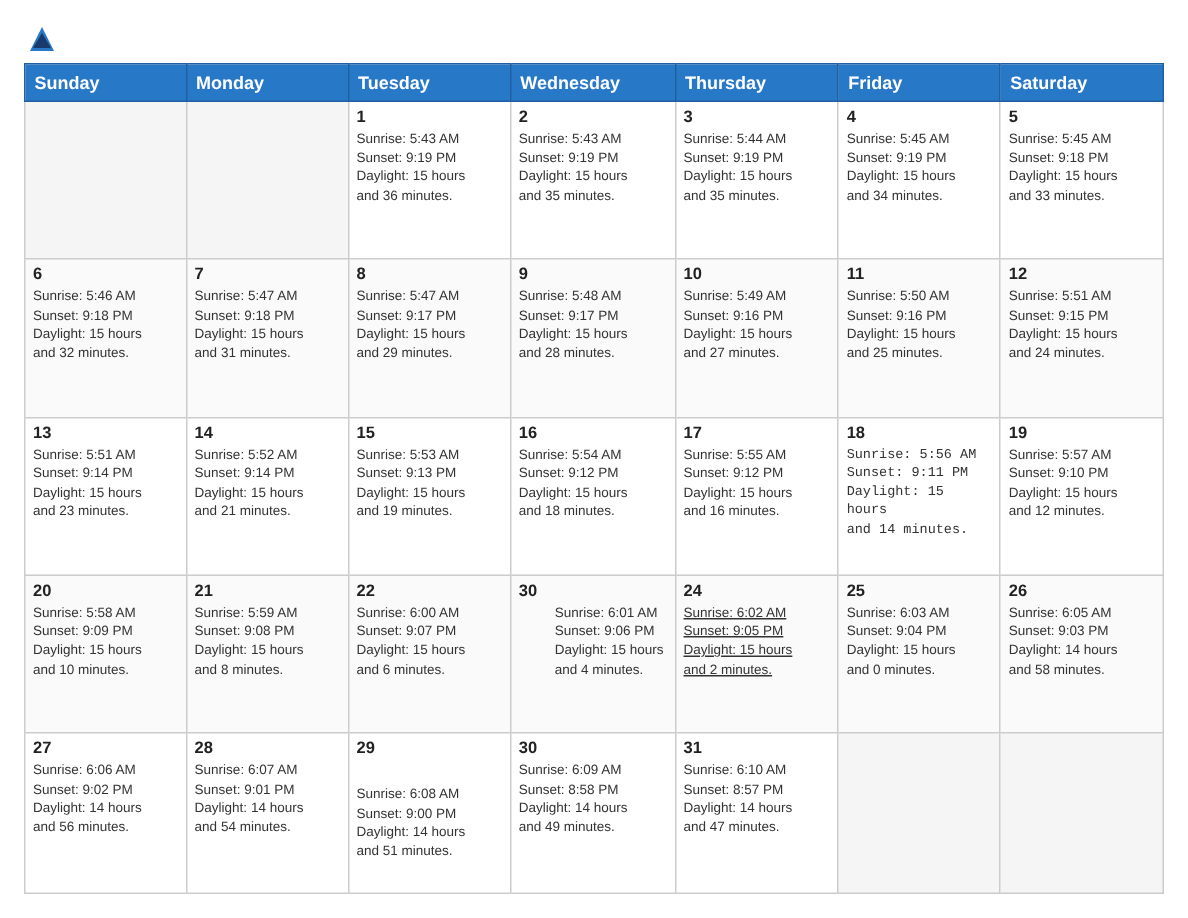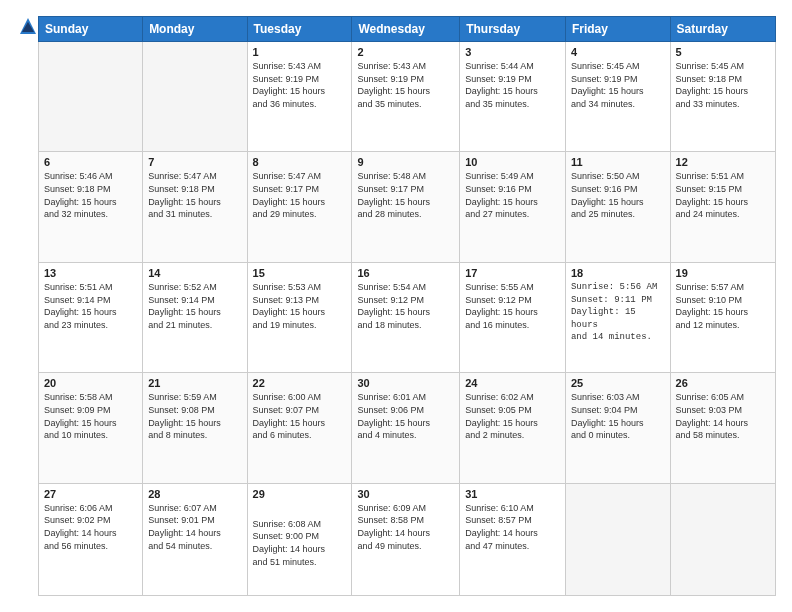--- a/index.html
+++ b/index.html
@@ -8,21 +8,21 @@
       background: #fff;
       width: 792px;
       height: 612px;
       overflow: hidden;
     }
     .page {
       width: 792px;
       height: 612px;
       padding: 16px;
       display: flex;
-      flex-direction: row;
+      flex-direction: column;
     }
     .header {
       display: flex;
       justify-content: space-between;
       align-items: flex-start;
       margin-bottom: 10px;
     }
     .logo {
       display: flex;
       flex-direction: column;
@@ -292,28 +292,28 @@
           </td>
           <td>
             <span class="day-num">22</span>
             <div class="day-info" style="white-space: pre-line;">Sunrise: 6:00 AM
 Sunset: 9:07 PM
 Daylight: 15 hours
 and 6 minutes.</div>
           </td>
           <td>
             <span class="day-num">30</span>
-            <div class="day-info" style="white-space: pre-line;">Sunrise: 6:01 AM
+            <div class="day-info" style="white-space: pre-line; margin-left: 24px;">Sunrise: 6:01 AM
 Sunset: 9:06 PM
 Daylight: 15 hours
 and 4 minutes.</div>
           </td>
           <td>
             <span class="day-num">24</span>
-            <div class="day-info" style="white-space: pre-line;">Sunrise: 6:02 AM
+            <div class="day-info" style="white-space: pre-line; text-decoration: underline;">Sunrise: 6:02 AM
 Sunset: 9:05 PM
 Daylight: 15 hours
 and 2 minutes.</div>
           </td>
           <td>
             <span class="day-num">25</span>
             <div class="day-info" style="white-space: pre-line;">Sunrise: 6:03 AM
 Sunset: 9:04 PM
 Daylight: 15 hours
 and 0 minutes.</div>

